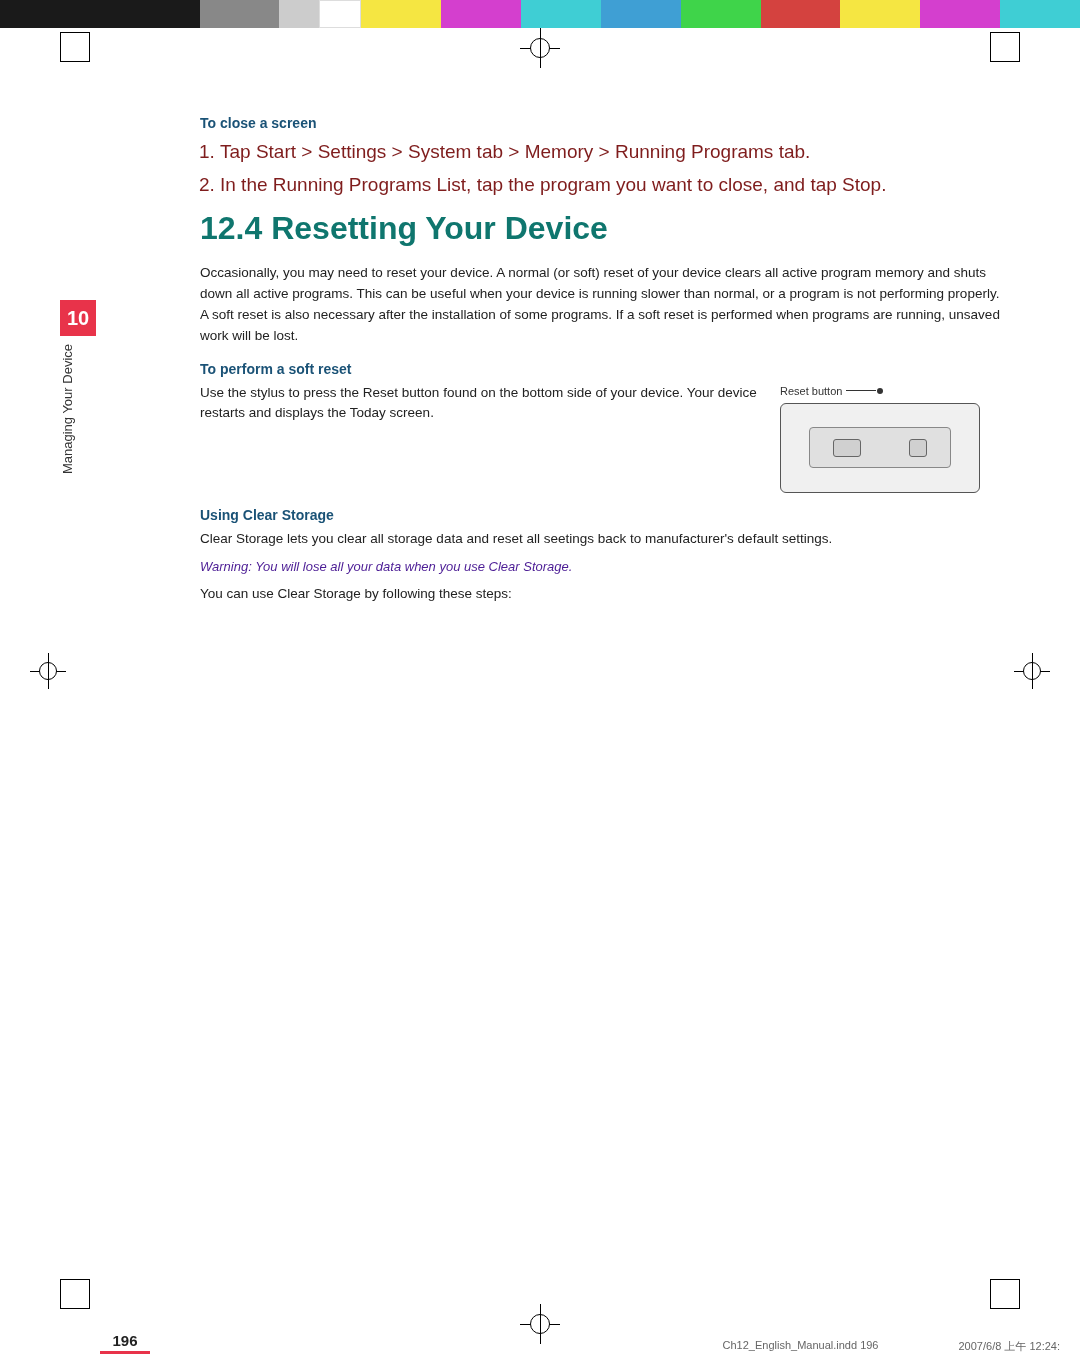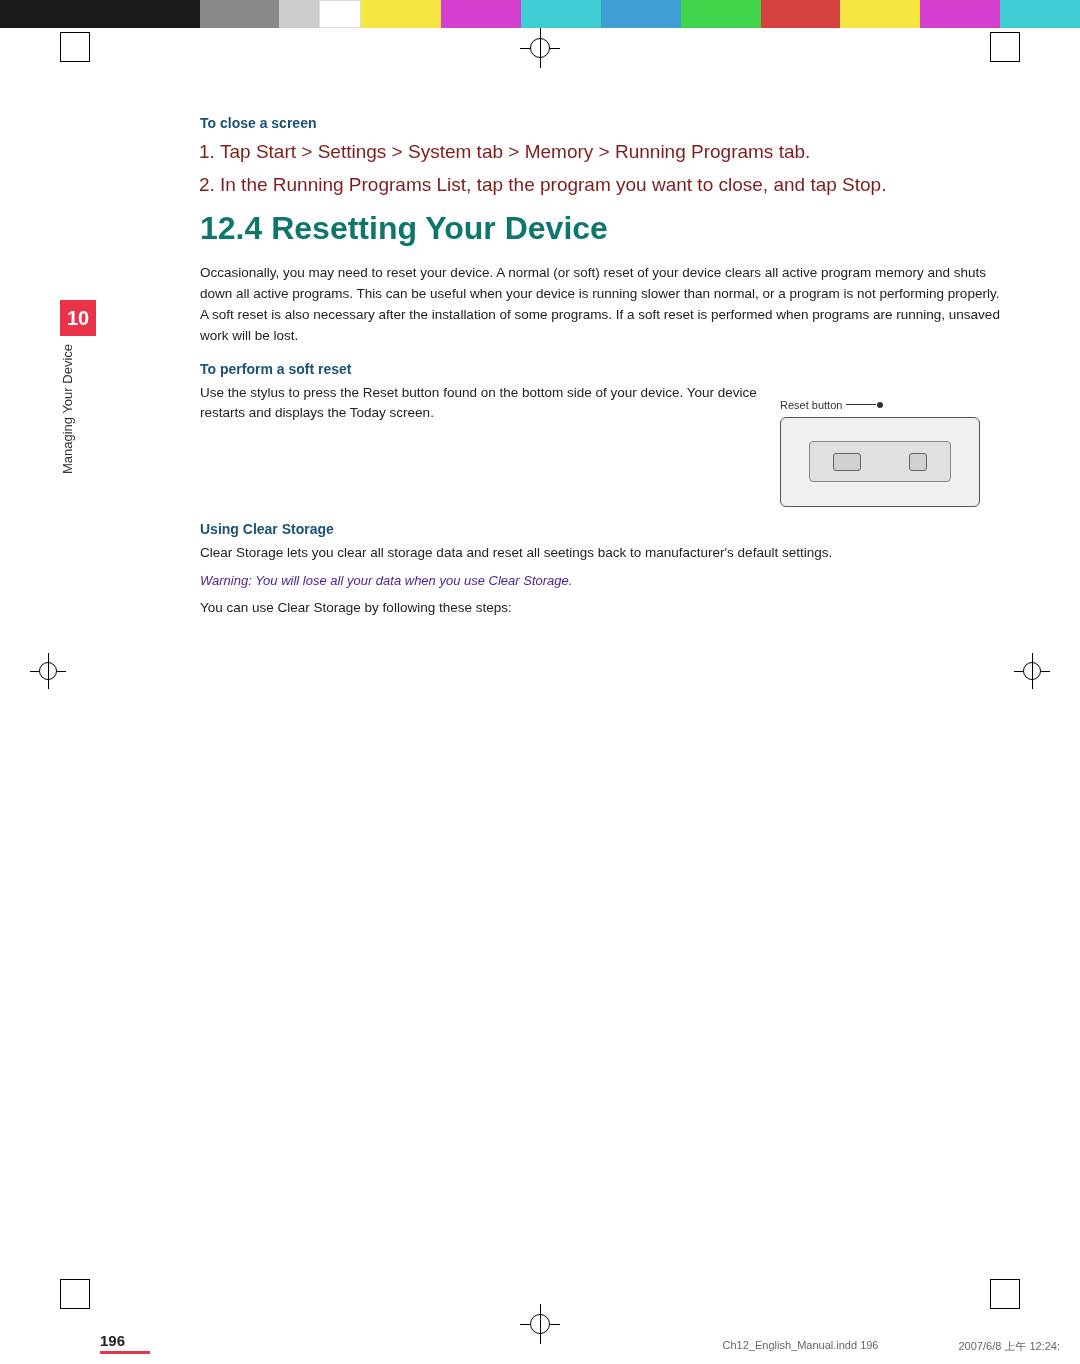--- a/index.html
+++ b/index.html
@@ -257,20 +257,21 @@
       left: 100px;
       right: 20px;
       display: flex;
       align-items: flex-end;
       justify-content: space-between;
     }
     .page-number {
       font-size: 15px;
       font-weight: bold;
       color: #222;
+      text-align: center;
     }
     .page-number-underline {
       width: 50px;
       height: 3px;
       background: #e8334a;
       margin-top: 2px;
     }
     .footer-file-info {
       font-size: 11px;
       color: #666;
@@ -316,21 +317,21 @@
     .bottom-crosshair-wrap {
       position: absolute;
       bottom: 20px;
       left: 50%;
       transform: translateX(-50%);
     }
 
     
     .reset-button-area {
       position: relative;
-      margin-top: 16px;
+      margin-top: 2px;
     }
 
     .intro-text-block {
       margin-bottom: 12px;
     }
   </style>
 </head>
 <body>
 
 <div class="color-bar">

